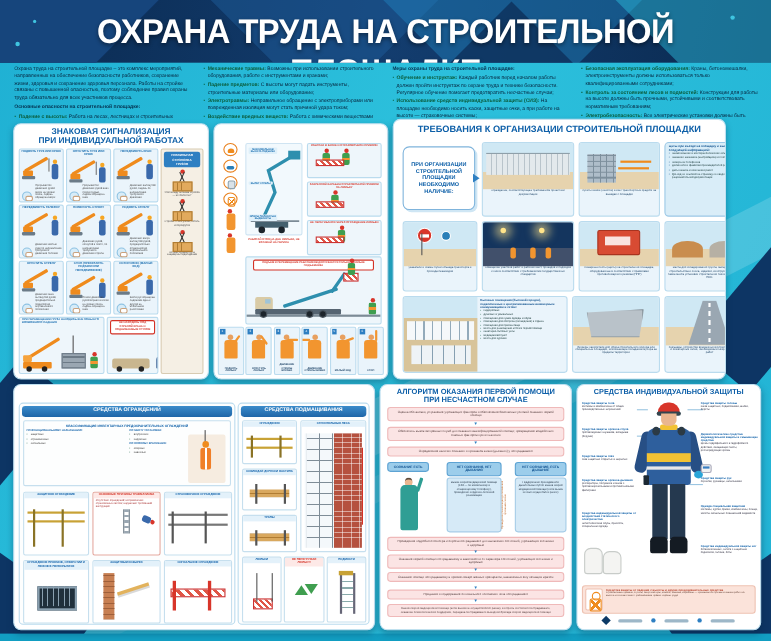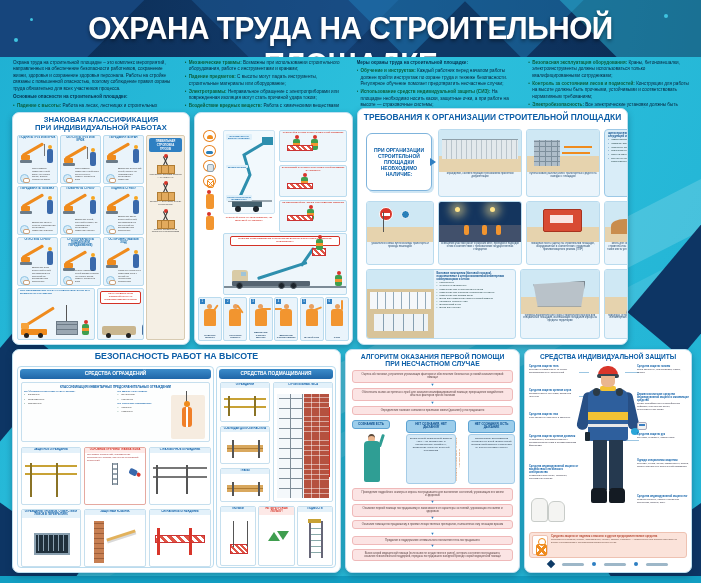--- a/index.html
+++ b/index.html
@@ -124,21 +124,21 @@
 .hrow{position:absolute;left:3px;right:3px;bottom:3px;height:44px;display:grid;grid-template-columns:repeat(6,1fr);gap:1.5px}
 .hcard{position:relative;background:#eaf4fb;border:1px solid #badbee;border-radius:2px;overflow:hidden}
 .hidx{position:absolute;left:1px;top:1px;width:4.5px;height:4.5px;background:#2e7fc2;color:#fff;font-size:2.8px;text-align:center;line-height:4.5px}
 .hfig{position:absolute;left:50%;top:6px;transform:translateX(-50%);width:14px;height:22px}
 .hfig::before{content:"";position:absolute;top:0;left:4.5px;width:5px;height:5px;border-radius:50%;background:#e8a05f}
 .hfig::after{content:"";position:absolute;top:5px;left:1px;right:1px;bottom:0;background:#f2952f;border-radius:3px 3px 1px 1px}
 .harm{position:absolute;left:50%;top:10px;width:10px;height:2px;background:#f2952f;border-radius:1px}
 .a1{transform:rotate(-55deg)}.a2{transform:rotate(55deg)}.a3{transform:rotate(0)}.a4{transform:rotate(180deg) translateX(14px)}.a5{transform:rotate(-20deg)}.a6{transform:rotate(-90deg) translateX(4px)}
 .hcap{position:absolute;bottom:1px;left:1px;right:1px;font-size:2.3px;text-align:center;color:#23486b;font-weight:bold;line-height:1.1}
 
-.p3{left:357px;top:108px;width:271px;height:237px}
+.p3{left:357px;top:108px;width:303px;height:237px}
 .p3 .pt{font-size:8.4px;padding-top:4px}
 .bubble{position:absolute;left:8px;top:24px;width:66px;height:58px;background:#fff;border:1.5px solid #7fb4dc;border-radius:6px;color:#0d5fa8;font-weight:bold;font-size:5px;text-align:center;display:flex;align-items:center;justify-content:center;padding:3px;box-shadow:2px 2px 0 #cfe6f4}
 .bubble::after{content:"";position:absolute;right:-9px;top:24px;border:4.5px solid transparent;border-left:6px solid #2e7fc2}
 .infobox{position:absolute;left:246px;top:20px;width:82px;height:68px;background:#d9edf8;border:1px solid #9cc8e6;border-radius:4px;padding:2px 3px;overflow:hidden}
 .infoh{font-size:2.8px;font-weight:bold;color:#0d4f8c;line-height:1.15;margin-bottom:1px}
 .infobox .bul{font-size:2.5px;padding-left:3px;margin-bottom:.8px;line-height:1.15;color:#133}
 .infobox .bul::before{color:#0d4f8c}
 .scard{position:absolute;background:#eaf4fb;border:1px solid #badbee;border-radius:3px;overflow:hidden}
 .spic{position:relative;height:64%;background:linear-gradient(#cfe8f4 62%,#e6d3ae 62%);overflow:hidden}
 .scap{font-size:2.6px;color:#23486b;text-align:center;padding:1px 2px;line-height:1.15}
@@ -312,21 +312,21 @@
 
     </div>
     <div class="icol">
       <div class="bul"><b>Безопасная эксплуатация оборудования:</b> <span>Краны, бетономешалки, электроинструменты должны использоваться только квалифицированными сотрудниками;</span></div>
       <div class="bul"><b>Контроль за состоянием лесов и подмостей:</b> <span>Конструкции для работы на высоте должны быть прочными, устойчивыми и соответствовать нормативным требованиям;</span></div>
       <div class="bul"><b>Электробезопасность:</b> <span>Все электрические установки должны быть заземлены, а провода — защищены от повреждений.</span></div>
     </div>
   </section>
 
   <section class="panel p1">
-    <h2 class="pt"><span>ЗНАКОВАЯ КЛАССИФИКАЦИЯ</span><br><span>ПРИ ИНДИВИДУАЛЬНОЙ РАБОТАХ</span></h2>
+    <h2 class="pt"><span>ЗНАКОВАЯ СИГНАЛИЗАЦИЯ</span><br><span>ПРИ ИНДИВИДУАЛЬНОЙ РАБОТАХ</span></h2>
     <div class="sigwrap">
       <div class="sigmain">
         <div class="siggrid">
           <div class="sigc">
               <div class="sigh">ПОДНЯТЬ ГРУЗ ИЛИ КРЮК</div>
               <div class="sigpic">
                 <div class="boom"></div>
                 <div class="cab"></div>
                 <div class="track"></div>
                 <div class="hline"></div>
@@ -646,21 +646,20 @@
         <div class="spic pic-bin"></div>
         <div class="scap">бункеры-накопители для сбора строительного мусора или специальные площадки, исключающие попадание мусора за пределы территории</div>
       </div>
     <div class="scard" style="left:246px;top:160px;width:82px;height:70px">
         <div class="spic pic-road"></div>
         <div class="scap">подъезды, устройство временных внутриплощадочных дорог и инженерных сетей, необходимых на время производства работ</div>
       </div>
   </section>
 
   <section class="panel p4">
-    <h2 class="pt">БЕЗОПАСНОСТЬ РАБОТ НА ВЫСОТЕ</h2>
     <div class="sub subL">
       <div class="subh">СРЕДСТВА ОГРАЖДЕНИЙ</div>
       <div class="classbox">
         <div class="classh">КЛАССИФИКАЦИЯ ИНВЕНТАРНЫХ ПРЕДОХРАНИТЕЛЬНЫХ ОГРАЖДЕНИЙ</div>
         <div class="classcols">
           <div class="ccol">
             <b>ПО ФУНКЦИОНАЛЬНОМУ НАЗНАЧЕНИЮ:</b>
             <div class="bul">защитные</div>
             <div class="bul">страховочные</div>
             <div class="bul">сигнальные</div>

